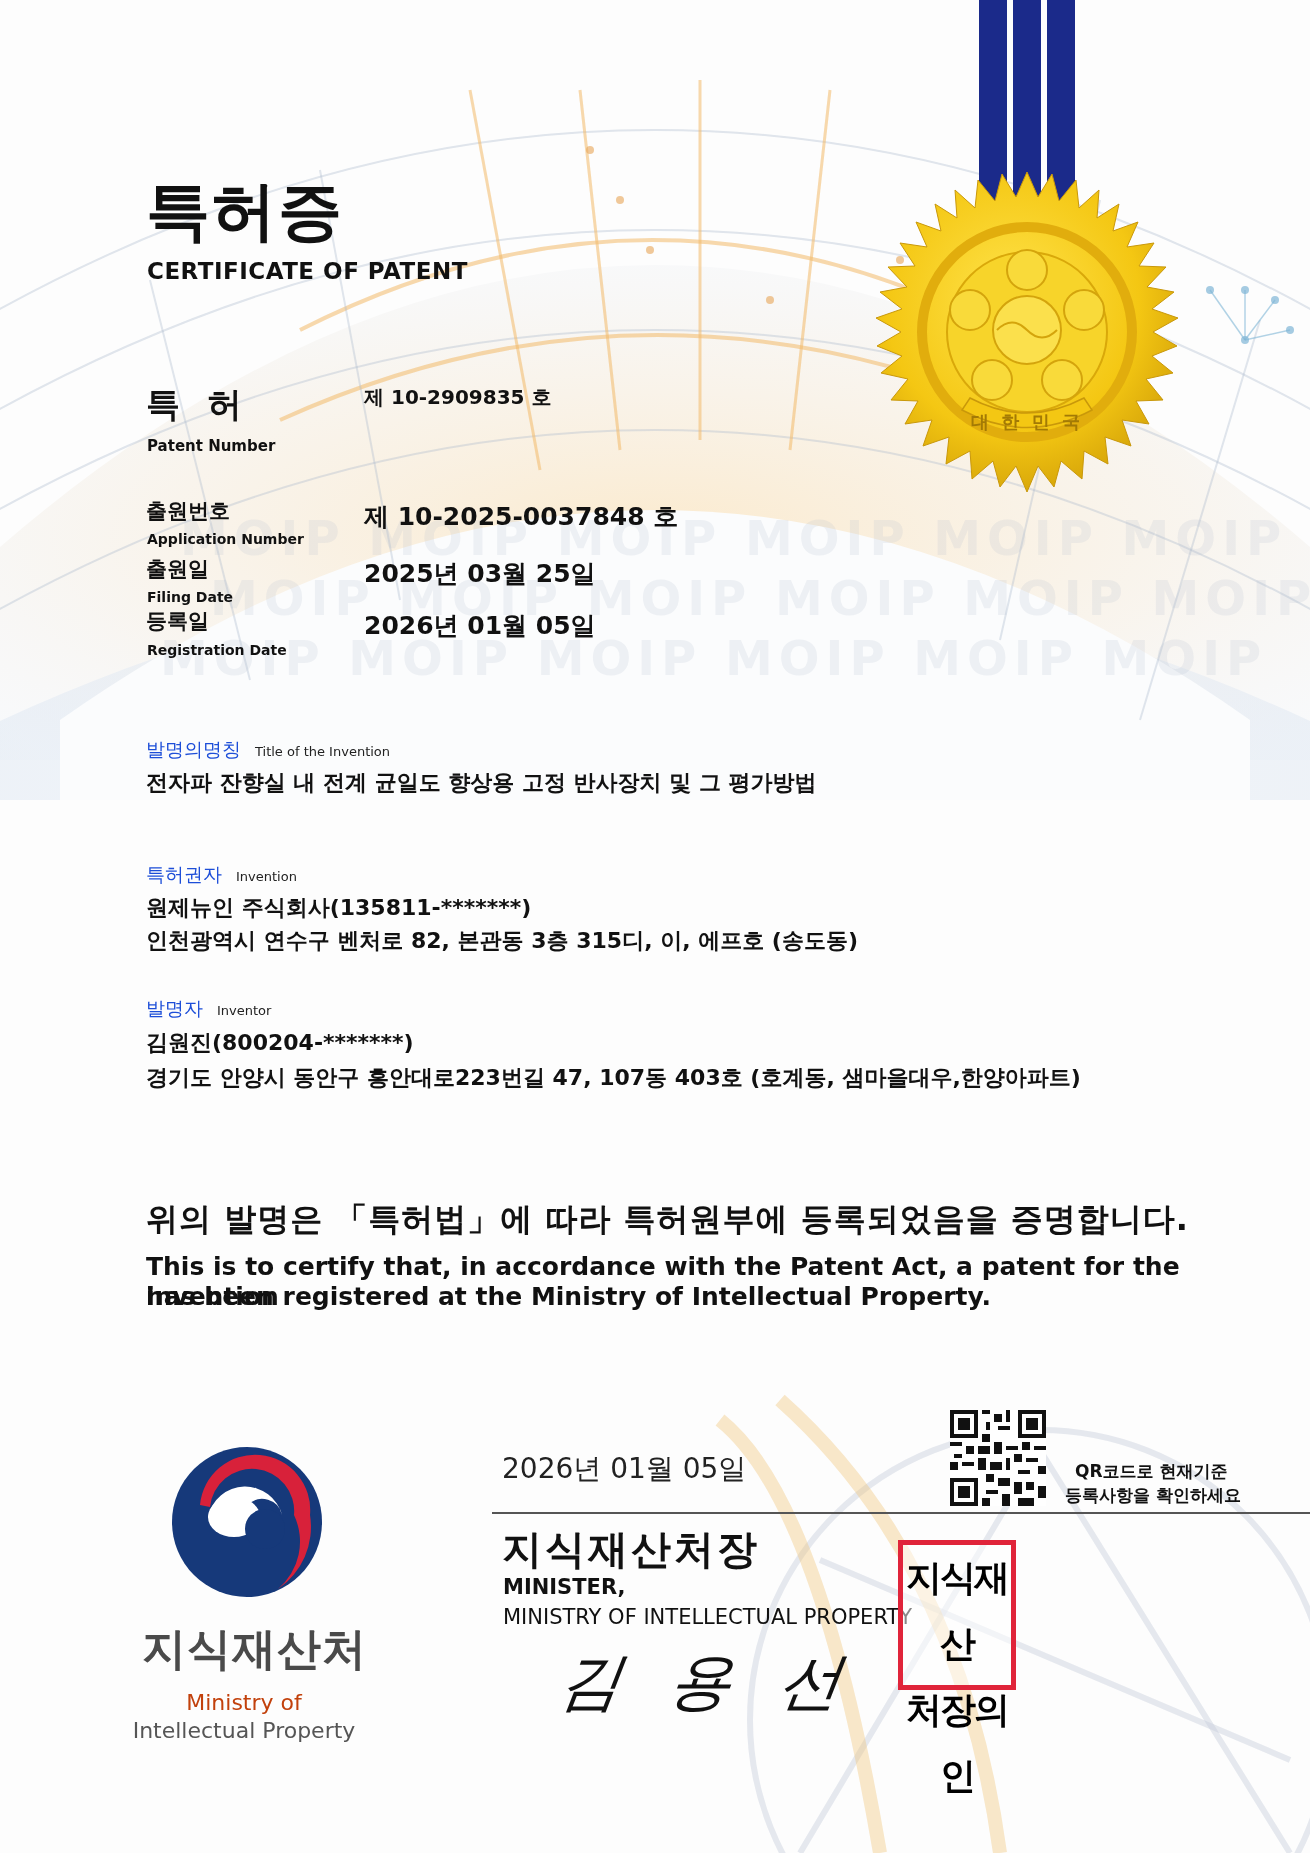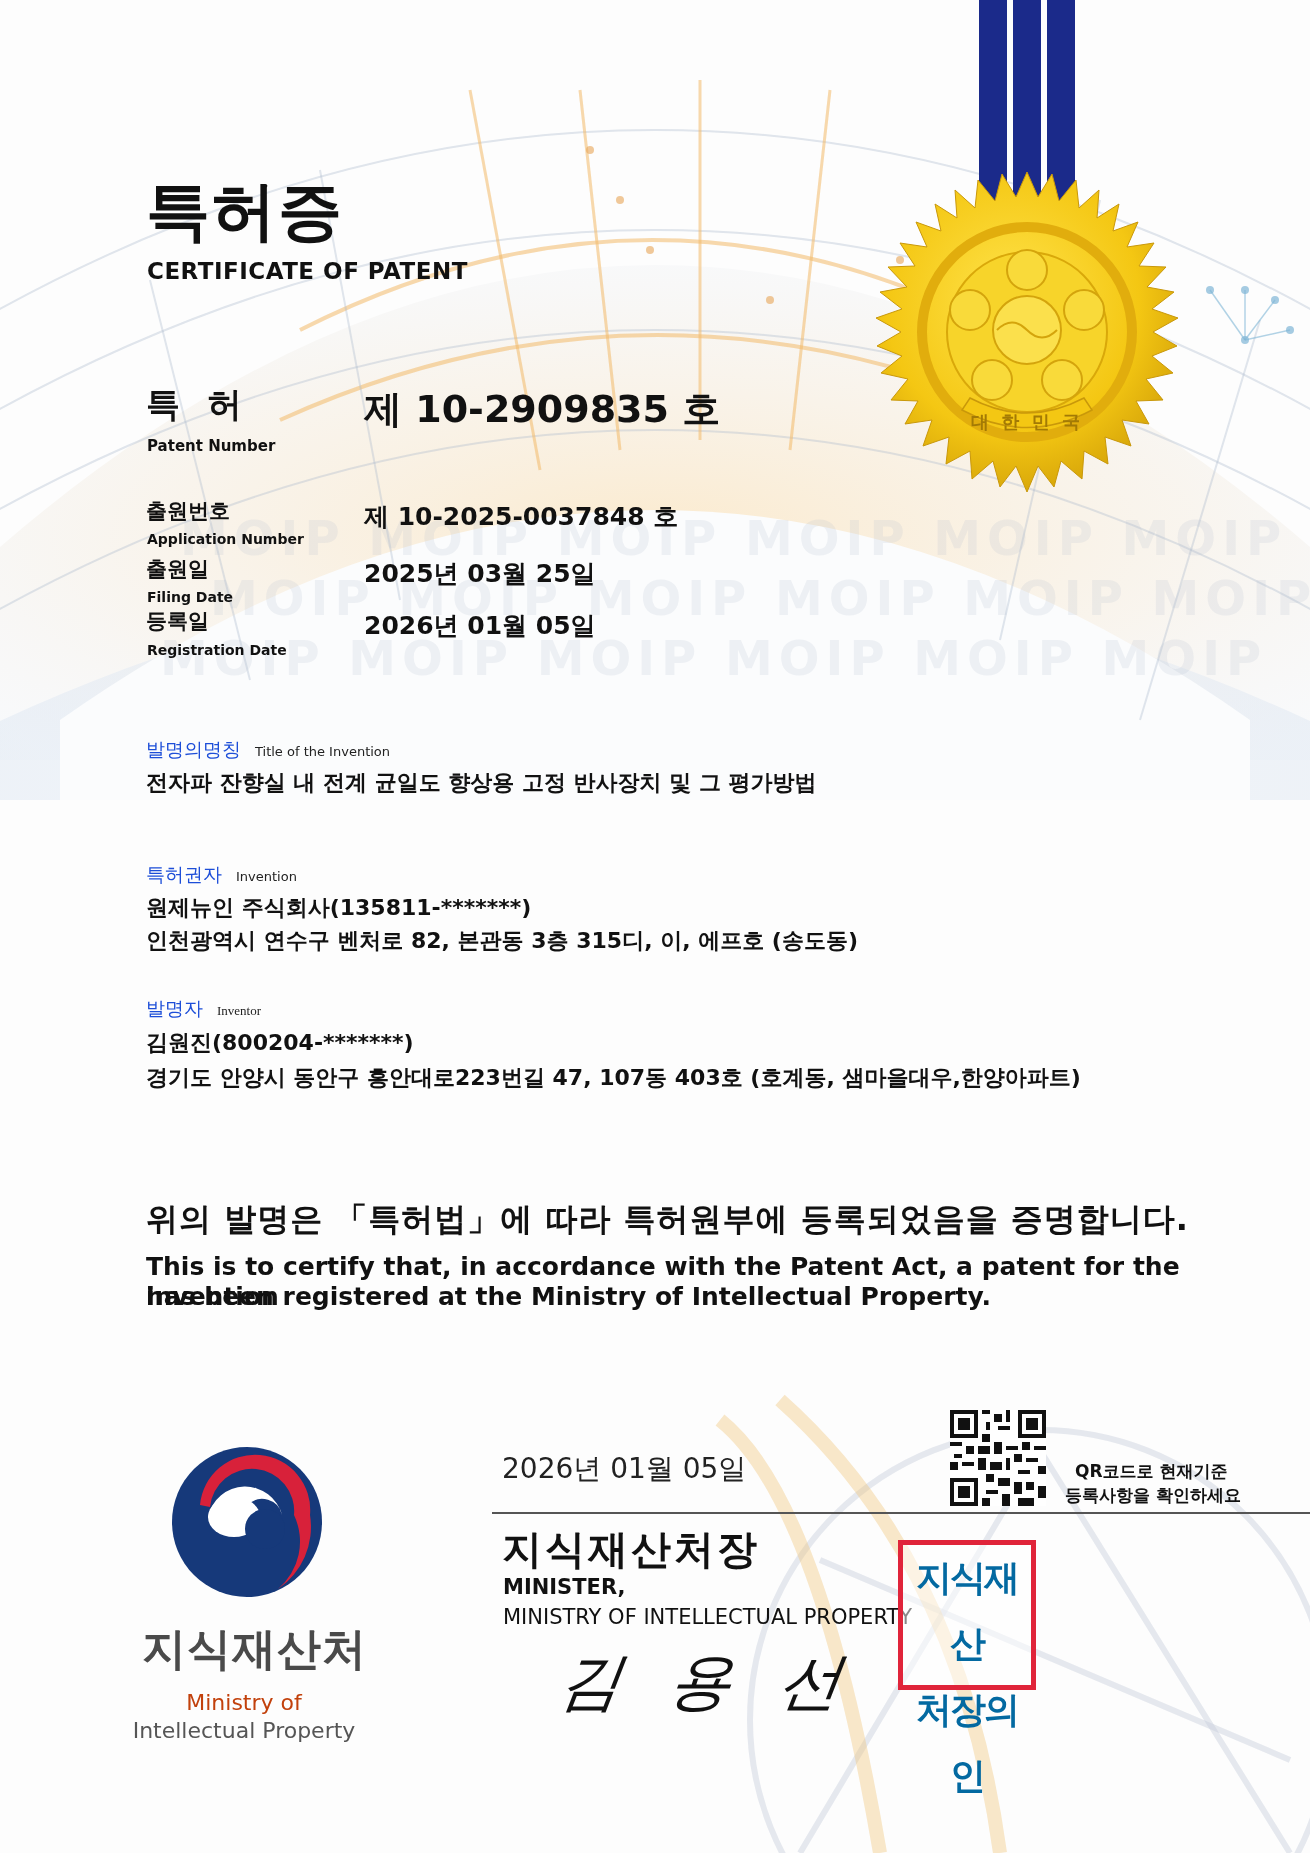--- a/index.html
+++ b/index.html
@@ -5,21 +5,21 @@
   html,body{margin:0;padding:0;}
   body{width:1310px;height:1853px;position:relative;overflow:hidden;background:#fdfdfd;font-family:"DejaVu Sans","Liberation Sans",sans-serif;color:#111;}
   .abs{position:absolute;}
   .bg{position:absolute;left:0;top:0;width:1310px;height:1853px;}
   .ribbon{position:absolute;top:0;width:28px;height:200px;background:#1b2a8a;}
   .t-title{font-size:64px;font-weight:bold;letter-spacing:2px;}
   .t-sub{font-size:23px;font-weight:bold;letter-spacing:0.5px;}
   .lbl-ko{font-size:28px;font-weight:bold;}
   .lbl-ko-big{font-size:34px;font-weight:bold;letter-spacing:8px;}
   .lbl-en{font-size:15px;font-weight:bold;}
-  .val-big{font-size:38px;font-weight:bold;}
+  .val-big{font-size:20px;font-weight:bold;}
   .val{font-size:25px;font-weight:bold;}
   .sec-ko{font-size:19px;color:#1d4ed8;}
   .sec-en{font-size:13px;color:#222;margin-left:14px;}
   .body-line{font-size:22px;font-weight:bold;}
   .cert-ko{font-size:32px;font-weight:bold;letter-spacing:1px;}
   .cert-en{font-size:26px;font-weight:bold;line-height:30px;}
   .watermark{font-size:48px;font-weight:bold;color:rgba(180,190,205,0.18);letter-spacing:6px;white-space:nowrap;}
 </style>
 </head>
 <body>
@@ -153,21 +153,21 @@
   <span class="sec-ko">발명의명칭</span><span class="sec-en">Title of the Invention</span>
 </div>
 <div class="abs body-line" style="left:146px;top:768px;">전자파 잔향실 내 전계 균일도 향상용 고정 반사장치 및 그 평가방법</div>
 
 <div class="abs" style="left:146px;top:862px;">
   <span class="sec-ko">특허권자</span><span class="sec-en">Invention</span>
 </div>
 <div class="abs body-line" style="left:146px;top:893px;">원제뉴인 주식회사(135811-*******)</div>
 <div class="abs body-line" style="left:146px;top:926px;">인천광역시 연수구 벤처로 82, 본관동 3층 315디, 이, 에프호  (송도동)</div>
 
-<div class="abs" style="left:146px;top:996px;font-family:Liberation Serif, serif;">
+<div class="abs" style="left:146px;top:996px;">
   <span class="sec-ko">발명자</span><span class="sec-en">Inventor</span>
 </div>
 <div class="abs body-line" style="left:146px;top:1028px;">김원진(800204-*******)</div>
 <div class="abs body-line" style="left:146px;top:1063px;">경기도 안양시 동안구 흥안대로223번길 47, 107동 403호 (호계동, 샘마을대우,한양아파트)</div>
 
 <div class="abs cert-ko" style="left:146px;top:1198px;">위의 발명은 「특허법」에 따라 특허원부에 등록되었음을 증명합니다.</div>
 <div class="abs cert-en" style="left:146px;top:1252px;font-size:25px;">This is to certify that, in accordance with the Patent Act, a patent for the invention</div>
 <div class="abs cert-en" style="left:146px;top:1282px;font-size:25px;">has been registered at the Ministry of Intellectual Property.</div>
 
 <svg class="abs" style="left:170px;top:1445px;" width="154" height="154" viewBox="0 0 154 154" xmlns="http://www.w3.org/2000/svg">
@@ -231,18 +231,18 @@
 </svg>
 <div class="abs" style="left:1075px;top:1460px;font-size:17px;font-weight:bold;">QR코드로 현재기준</div>
 <div class="abs" style="left:1065px;top:1484px;font-size:17px;font-weight:bold;">등록사항을 확인하세요</div>
 
 <div class="abs" style="left:492px;top:1512px;width:818px;height:2px;background:#555;"></div>
 
 <div class="abs" style="left:502px;top:1522px;font-size:40px;font-weight:bold;letter-spacing:3px;">지식재산처장</div>
 <div class="abs" style="left:503px;top:1575px;font-size:21px;font-weight:bold;">MINISTER,</div>
 <div class="abs" style="left:503px;top:1605px;font-size:21px;font-weight:normal;">MINISTRY OF INTELLECTUAL PROPERTY</div>
 
-<div class="abs" style="left:898px;top:1540px;width:138px;height:150px;border:5px solid #e0243a;box-sizing:border-box;background:rgba(255,255,255,0.5);color:#0369a1;font-weight:bold;font-size:36px;line-height:66px;text-align:center;">
+<div class="abs" style="left:898px;top:1540px;width:118px;height:150px;border:5px solid #e0243a;box-sizing:border-box;background:rgba(255,255,255,0.5);color:#000000;font-weight:bold;font-size:36px;line-height:66px;text-align:center;">
   <div style="letter-spacing:-2px;">지식재산</div>
   <div style="letter-spacing:-2px;">처장의인</div>
 </div>
 
 <div class="abs" style="left:560px;top:1640px;font-family:'DejaVu Serif',serif;font-size:62px;font-style:italic;letter-spacing:14px;color:#111;transform:skewX(-8deg);">김 용 선</div>
 
 </body></html>

